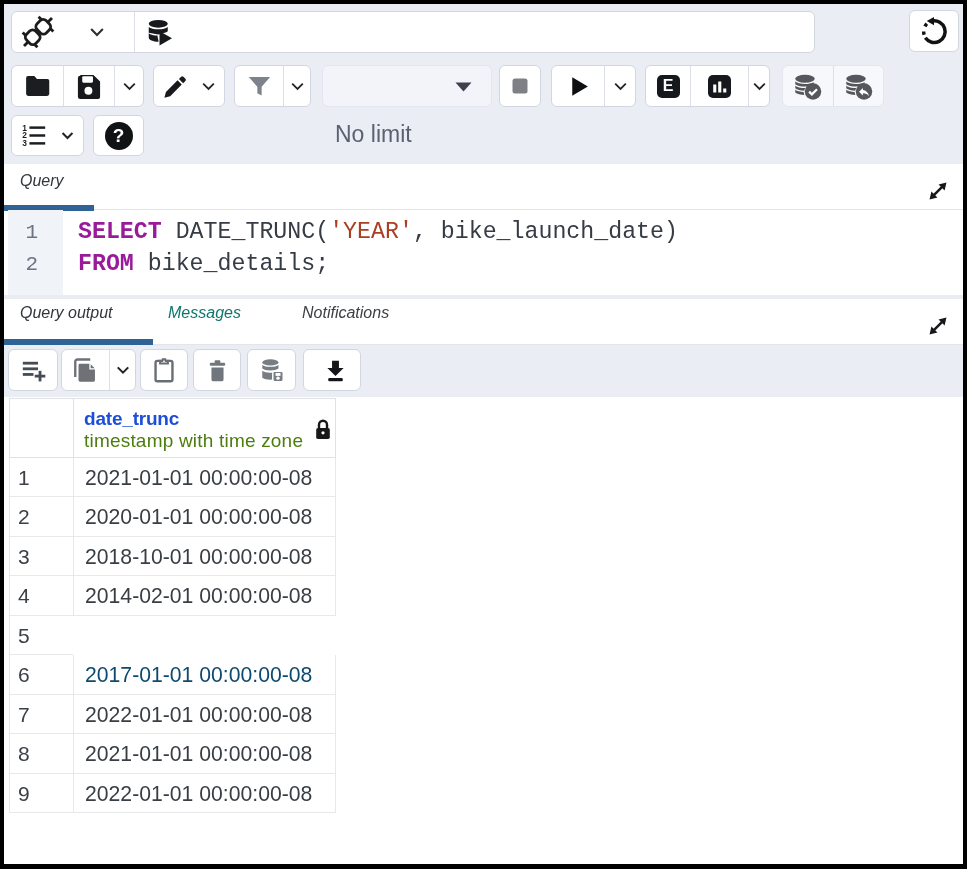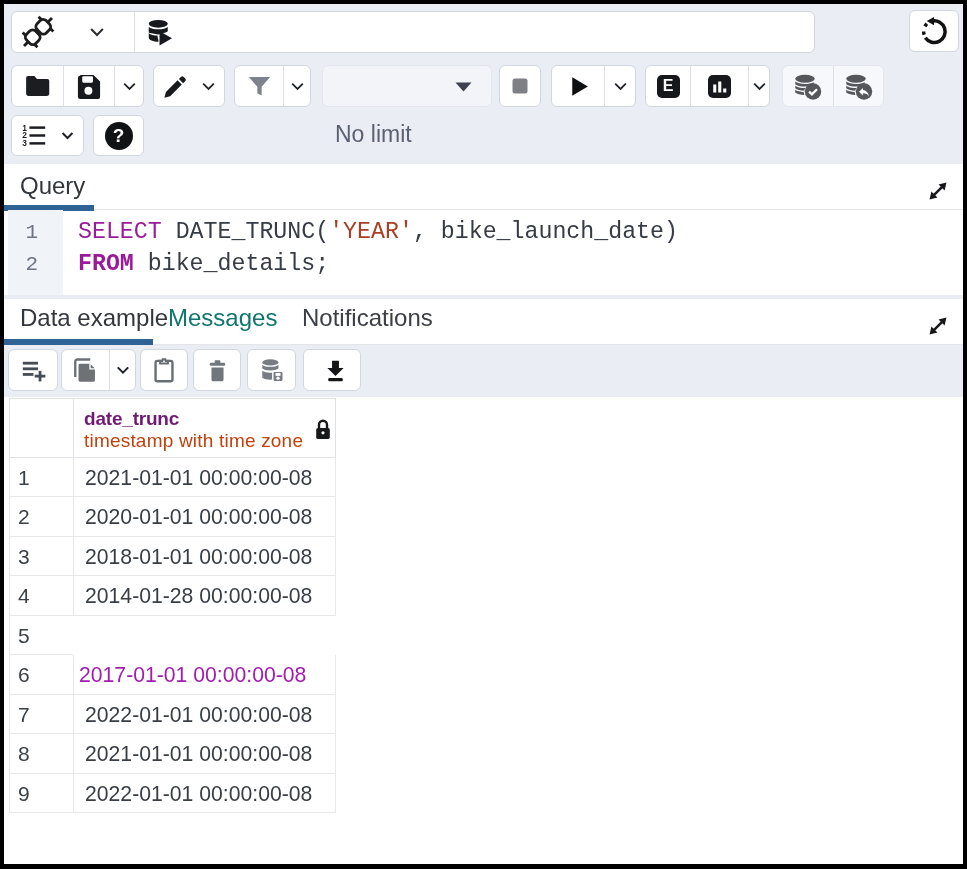--- a/index.html
+++ b/index.html
@@ -4,21 +4,21 @@
 <style>
   html,body{margin:0;padding:0;}
   body{width:967px;height:869px;background:#000;overflow:hidden;
        font-family:"Liberation Sans",sans-serif;}
   #page{position:absolute;left:4px;top:4px;width:959px;height:860px;background:#fff;overflow:hidden;}
   .abs{position:absolute;}
   .bar{position:absolute;background:#fff;border:1px solid #d2d6e0;border-radius:6px;box-sizing:border-box;display:flex;}
   .sec{display:flex;align-items:center;justify-content:center;height:100%;box-sizing:border-box;}
   .sep{border-left:1px solid #dcdfe7;}
   .ico{display:block;}
-  .tabtxt{position:absolute;color:#33373c;font-size:24px;white-space:nowrap;}
+  .tabtxt{position:absolute;color:#33373c;font-size:16px;white-space:nowrap;font-style:italic;}
   .mono{font-family:"Liberation Mono",monospace;font-size:23.25px;white-space:pre;}
 </style>
 </head>
 <body>
 <div id="page">
 
   <div class="abs" style="left:0;top:0;width:959px;height:160px;background:#eaedf4;"></div>
 
   <div class="bar" style="left:7px;top:7px;width:804px;height:42px;">
     <div class="sec" style="width:52px;">
@@ -206,27 +206,27 @@
   <span class="tabtxt" style="left:16px;top:168px;">Query</span>
   <div class="abs" style="left:-1px;top:201px;width:91px;height:5.5px;background:#2f6395;"></div>
   <svg class="abs" style="left:921px;top:174px;" width="26" height="26" viewBox="0 0 24 24">
       <path d="M7 17L17 7" stroke="#17181b" stroke-width="2.3" fill="none"></path>
       <path fill="#17181b" d="M19.8 4.2l-7.3 1.7 5.6 5.6zM4.2 19.8l1.7-7.3 5.6 5.6z"></path>
     </svg>
 
   <div class="abs" style="left:4px;top:206px;width:55px;height:85px;background:#f0f3f8;"></div>
   <div class="abs mono" style="left:4px;top:213.2px;width:30px;line-height:31.5px;text-align:right;color:#6c7383;font-size:21px;">1
 2</div>
-  <div class="abs mono" style="left:74px;top:213.2px;line-height:31.5px;color:#363b45;"><span style="color:#9a1b9a;font-weight:normal;">SELECT</span> DATE_TRUNC(<span style="color:#aa3f24;">'YEAR'</span>, bike_launch_date)
+  <div class="abs mono" style="left:74px;top:213.2px;line-height:31.5px;color:#363b45;"><span style="color:#9a1b9a;font-weight:bold;">SELECT</span> DATE_TRUNC(<span style="color:#aa3f24;">'YEAR'</span>, bike_launch_date)
 <span style="color:#9a1b9a;font-weight:bold;">FROM</span> bike_details;</div>
 
   <div class="abs" style="left:0;top:291px;width:959px;height:4px;background:#e9ecf1;"></div>
 
   <div class="abs" style="left:0;top:295px;width:959px;height:46px;background:#fff;border-bottom:1px solid #e3e5ea;box-sizing:border-box;"></div>
-  <span class="tabtxt" style="left:16px;top:300px;">Data example</span>
+  <span class="tabtxt" style="left:16px;top:300px;">Query output</span>
   <span class="tabtxt" style="left:164px;top:300px;color:#0f766e;">Messages</span>
   <span class="tabtxt" style="left:298px;top:300px;color:#3c4046;">Notifications</span>
   <div class="abs" style="left:-1px;top:334.5px;width:150px;height:6px;background:#2f6395;"></div>
   <svg class="abs" style="left:921px;top:309px;" width="26" height="26" viewBox="0 0 24 24">
       <path d="M7 17L17 7" stroke="#17181b" stroke-width="2.3" fill="none"></path>
       <path fill="#17181b" d="M19.8 4.2l-7.3 1.7 5.6 5.6zM4.2 19.8l1.7-7.3 5.6 5.6z"></path>
     </svg>
 
   <div class="abs" style="left:0;top:341px;width:959px;height:52px;background:#eaedf4;"></div>
 
@@ -290,22 +290,22 @@
     <svg class="ico" style="margin-left:7px;" width="25" height="25" viewBox="0 0 24 24">
       <path fill="#141518" d="M8.7 2.6h6.6v6.9h4.5L12 17.3 4.2 9.5h4.5z"></path>
       <rect x="5" y="19.3" width="14" height="2.9" rx="1.2" fill="#141518"></rect>
     </svg>
   </div>
 
   <div class="abs" style="left:5px;top:394px;width:327px;height:415px;background:#fff;"></div>
 
   <div class="abs" style="left:5px;top:394px;width:64px;height:60px;border:1px solid #dfe1e4;border-width:1px 0 1px 1px;box-sizing:border-box;background:#fff;"></div>
   <div class="abs" style="left:69px;top:394px;width:263px;height:60px;border:1px solid #dfe1e4;box-sizing:border-box;background:#fff;"></div>
-  <span class="abs" style="left:80px;top:404px;font-size:19px;font-weight:bold;color:#701a75;letter-spacing:-0.2px;">date_trunc</span>
-  <span class="abs" style="left:80px;top:426px;font-size:19px;color:#c2410c;letter-spacing:0.2px;">timestamp with time zone</span>
+  <span class="abs" style="left:80px;top:404px;font-size:19px;font-weight:bold;color:#1d4ed8;letter-spacing:-0.2px;">date_trunc</span>
+  <span class="abs" style="left:80px;top:426px;font-size:19px;color:#4d7c0f;letter-spacing:0.2px;">timestamp with time zone</span>
   <svg class="abs" style="left:310px;top:415px;" width="18" height="22" viewBox="0 0 18 22">
     <path d="M5 9V5.8a4 4 0 0 1 8 0V9" fill="none" stroke="#17181a" stroke-width="2.4"></path>
     <rect x="2.2" y="9" width="13.6" height="11" rx="1.8" fill="#17181a"></rect>
     <circle cx="9" cy="13.8" r="1.6" fill="#fff"></circle>
   </svg>
 
   <div class="abs" style="left:5px;top:454px;width:327px;height:356px;">
   <div style="position:absolute;left:0;top:0.00px;width:64px;height:39.44px;border:1px solid #e7e8ea;border-width:0 0 1px 1px;box-sizing:border-box;">
         <span style="position:absolute;left:8px;top:0;line-height:39.44px;font-size:21px;color:#3c4147;">1</span>
       </div>
@@ -315,36 +315,36 @@
   <div style="position:absolute;left:0;top:39.44px;width:64px;height:39.44px;border:1px solid #e7e8ea;border-width:0 0 1px 1px;box-sizing:border-box;">
         <span style="position:absolute;left:8px;top:0;line-height:39.44px;font-size:21px;color:#3c4147;">2</span>
       </div>
   <div style="position:absolute;left:64px;top:39.44px;width:263px;height:39.44px;border:1px solid #e7e8ea;border-width:0 1px 1px 1px;box-sizing:border-box;">
         <span style="position:absolute;left:11px;top:0;line-height:39.44px;font-size:21.2px;color:#393e44;">2020-01-01 00:00:00-08</span>
       </div>
   <div style="position:absolute;left:0;top:78.88px;width:64px;height:39.44px;border:1px solid #e7e8ea;border-width:0 0 1px 1px;box-sizing:border-box;">
         <span style="position:absolute;left:8px;top:0;line-height:39.44px;font-size:21px;color:#3c4147;">3</span>
       </div>
   <div style="position:absolute;left:64px;top:78.88px;width:263px;height:39.44px;border:1px solid #e7e8ea;border-width:0 1px 1px 1px;box-sizing:border-box;">
-        <span style="position:absolute;left:11px;top:0;line-height:39.44px;font-size:21.2px;color:#393e44;">2018-01-01 00:00:00-08</span>
+        <span style="position:absolute;left:11px;top:0;line-height:39.44px;font-size:21.2px;color:#393e44;">2018-10-01 00:00:00-08</span>
       </div>
   <div style="position:absolute;left:0;top:118.32px;width:64px;height:39.44px;border:1px solid #e7e8ea;border-width:0 0 1px 1px;box-sizing:border-box;">
         <span style="position:absolute;left:8px;top:0;line-height:39.44px;font-size:21px;color:#3c4147;">4</span>
       </div>
   <div style="position:absolute;left:64px;top:118.32px;width:263px;height:39.44px;border:1px solid #e7e8ea;border-width:0 1px 1px 1px;box-sizing:border-box;">
-        <span style="position:absolute;left:11px;top:0;line-height:39.44px;font-size:21.2px;color:#393e44;">2014-01-28 00:00:00-08</span>
+        <span style="position:absolute;left:11px;top:0;line-height:39.44px;font-size:21.2px;color:#393e44;">2014-02-01 00:00:00-08</span>
       </div>
   <div style="position:absolute;left:0;top:157.76px;width:64px;height:39.44px;border:1px solid #e7e8ea;border-width:0 0 1px 1px;box-sizing:border-box;">
         <span style="position:absolute;left:8px;top:0;line-height:39.44px;font-size:21px;color:#3c4147;">5</span>
       </div>
   <div style="position:absolute;left:0;top:197.20px;width:64px;height:39.44px;border:1px solid #e7e8ea;border-width:0 0 1px 1px;box-sizing:border-box;">
         <span style="position:absolute;left:8px;top:0;line-height:39.44px;font-size:21px;color:#3c4147;">6</span>
       </div>
   <div style="position:absolute;left:64px;top:197.20px;width:263px;height:39.44px;border:1px solid #e7e8ea;border-width:0 1px 1px 1px;box-sizing:border-box;">
-        <span style="position:absolute;left:5px;top:0;line-height:39.44px;font-size:21.2px;color:#a21caf;">2017-01-01 00:00:00-08</span>
+        <span style="position:absolute;left:11px;top:0;line-height:39.44px;font-size:21.2px;color:#0c4a6e;">2017-01-01 00:00:00-08</span>
       </div>
   <div style="position:absolute;left:0;top:236.64px;width:64px;height:39.44px;border:1px solid #e7e8ea;border-width:0 0 1px 1px;box-sizing:border-box;">
         <span style="position:absolute;left:8px;top:0;line-height:39.44px;font-size:21px;color:#3c4147;">7</span>
       </div>
   <div style="position:absolute;left:64px;top:236.64px;width:263px;height:39.44px;border:1px solid #e7e8ea;border-width:0 1px 1px 1px;box-sizing:border-box;">
         <span style="position:absolute;left:11px;top:0;line-height:39.44px;font-size:21.2px;color:#393e44;">2022-01-01 00:00:00-08</span>
       </div>
   <div style="position:absolute;left:0;top:276.08px;width:64px;height:39.44px;border:1px solid #e7e8ea;border-width:0 0 1px 1px;box-sizing:border-box;">
         <span style="position:absolute;left:8px;top:0;line-height:39.44px;font-size:21px;color:#3c4147;">8</span>
       </div>

